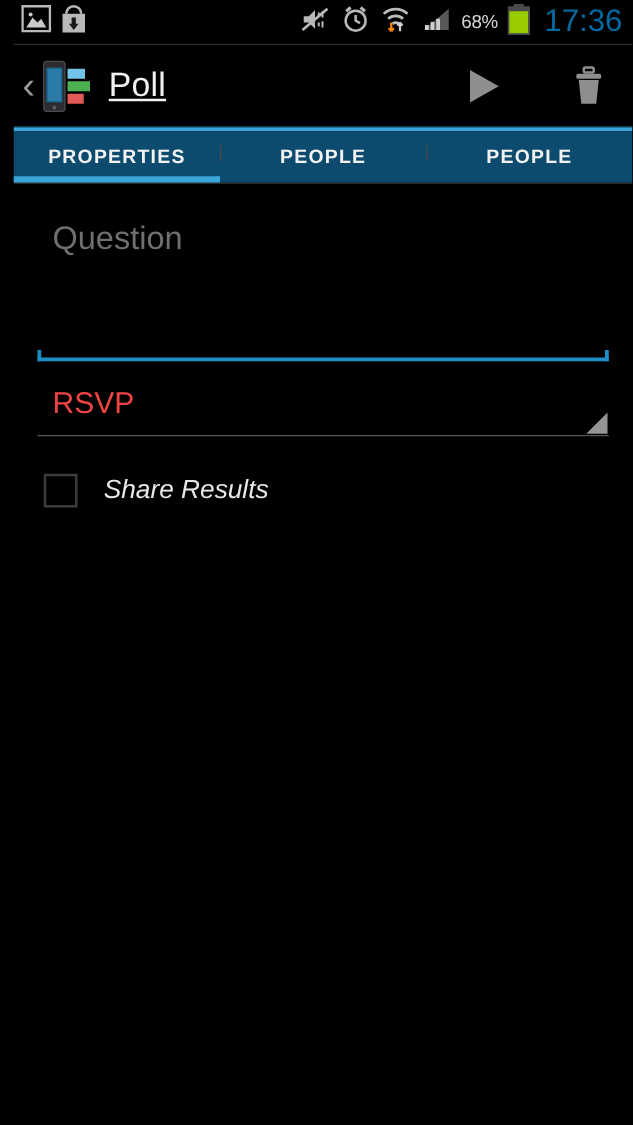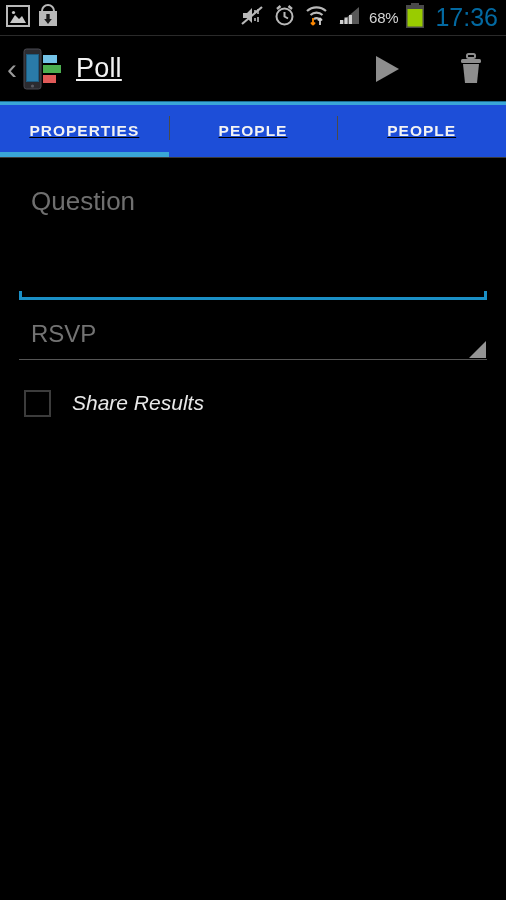--- a/index.html
+++ b/index.html
@@ -2,21 +2,21 @@
 <html><head>
 <meta charset="utf-8">
 <style>
   * { margin:0; padding:0; box-sizing:border-box; }
   html, body {
     width:506px; height:900px;
     background:#000;
     font-family:"Liberation Sans", sans-serif;
     overflow:hidden;
   }
-  #screen { position:relative; width:506px; height:900px; background:#000; }
+  #screen { position:relative; width:506px; height:900px; background:#000;padding-left:11px; }
 
   
   .status-bar {
     position:relative;
     height:36px;
     background:#000;
     display:flex;
     align-items:center;
     padding:0 8px 0 6px;
     border-bottom:1px solid #2a2a2a;
@@ -70,24 +70,23 @@
   }
   .ab-actions { margin-left:auto; display:flex; align-items:center; gap:50px; }
   .ab-btn { width:34px; height:34px; display:flex; align-items:center; justify-content:center; }
 
   .blue-rule { height:3px; background:#3aa6d8; width:100%; }
   .blue-rule-top { height:1px; background:#1d6d92; width:100%; }
 
   
   .tab-bar {
     position:relative;
-    height:52px;
-    background:#1d4ed8;
-    display:flex;
-    text-decoration:underline;
+    height:41px;
+    background:#0c4a6e;
+    display:flex;
   }
   .tab {
     flex:1 1 0;
     position:relative;
     display:flex;
     align-items:center;
     justify-content:center;
     color:#f3f3f3;
     font-size:15.5px;
     font-weight:bold;
@@ -138,21 +137,21 @@
   }
   .edit-underline .tick-l { left:0; }
   .edit-underline .tick-r { right:0; }
 
   .spinner {
     position:relative;
     margin:18px 19px 0 19px;
     height:42px;
   }
   .spinner-value {
-    color:#737373;
+    color:#ef4444;
     font-size:24px;
     padding-left:12px;
     padding-top:2px;
   }
   .spinner-rule {
     position:absolute; left:0; right:0; bottom:0;
     height:1px; background:#555;
   }
   .spinner-arrow {
     position:absolute;

